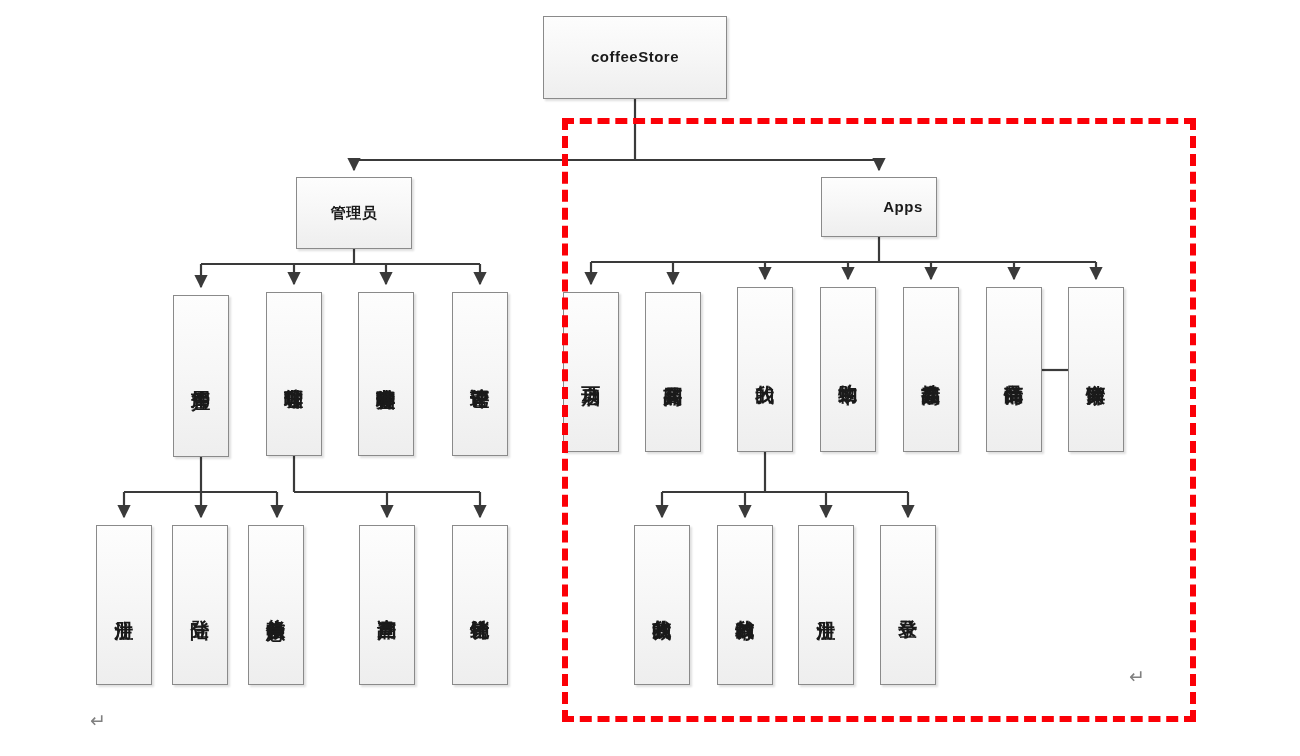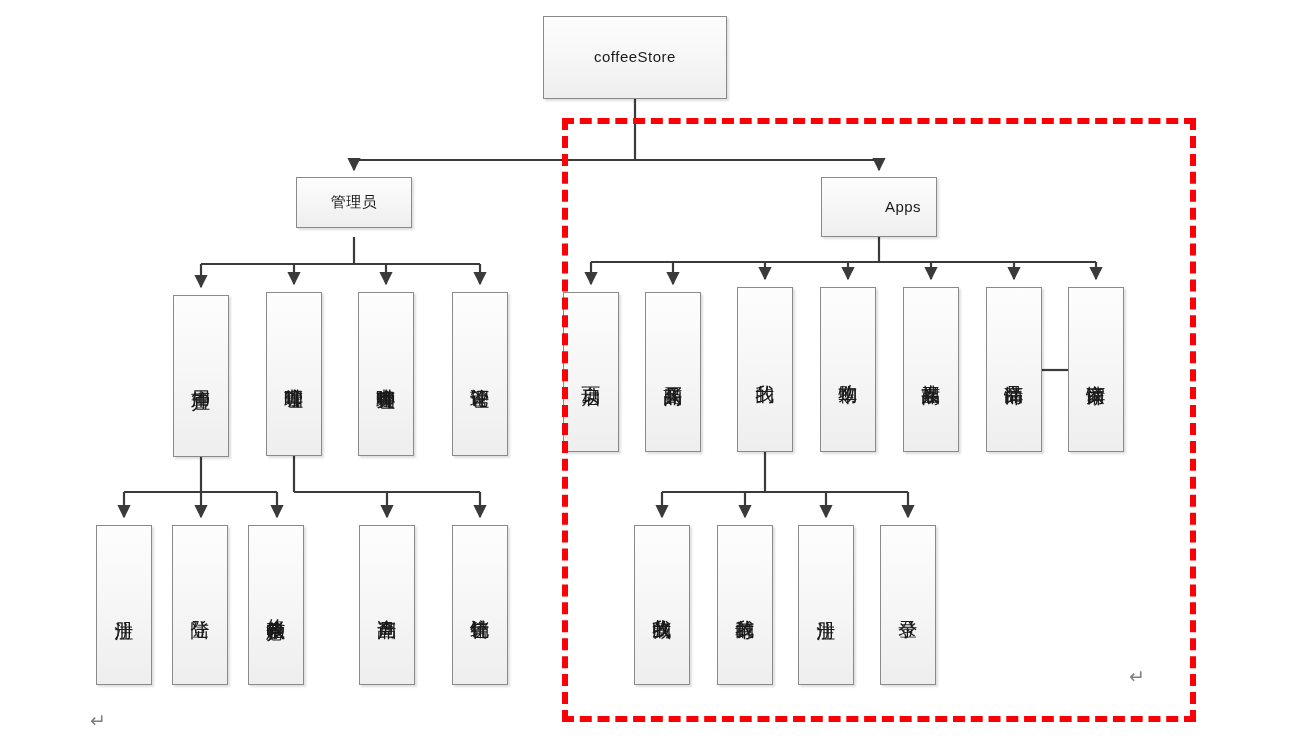--- a/index.html
+++ b/index.html
@@ -35,20 +35,21 @@
     display: flex;
     align-items: center;
     justify-content: center;
     color: #1a1a1a;
   }
   .node .lbl {
     display: block;
     text-align: center;
     line-height: 1.08;
     letter-spacing: 0.5px;
+    font-weight: bold;
   }
   
   .node.h .lbl {
     font-size: 15px;
     white-space: nowrap;
   }
   
   .node.v .lbl {
     writing-mode: vertical-rl;
     text-orientation: upright;
@@ -127,21 +128,21 @@
       <path d="M 745 492 L 745 517" marker-end="url(#arw)"></path>
       <path d="M 826 492 L 826 517" marker-end="url(#arw)"></path>
       <path d="M 908 492 L 908 517" marker-end="url(#arw)"></path>
     </g>
   </svg>
 
   <div class="node h" id="n-root" style="left: 543px; top: 16px; width: 184px; height: 83px;">
     <span class="lbl">coffeeStore</span>
   </div>
 
-  <div class="node h" id="n-admin" style="left: 296px; top: 177px; width: 116px; height: 51px;">
+  <div class="node h" id="n-admin" style="left: 296px; top: 177px; width: 116px; height: 72px;">
     <span class="lbl">管理员</span>
   </div>
 
   <div class="node h" id="n-apps" style="left: 821px; top: 177px; width: 116px; height: 60px; padding-left: 48px;">
     <span class="lbl">Apps</span>
   </div>
 
   <div class="node v" id="n-ac0" style="left: 173px; top: 295px; width: 56px; height: 162px;">
     <span class="lbl">用户管理</span>
   </div>

